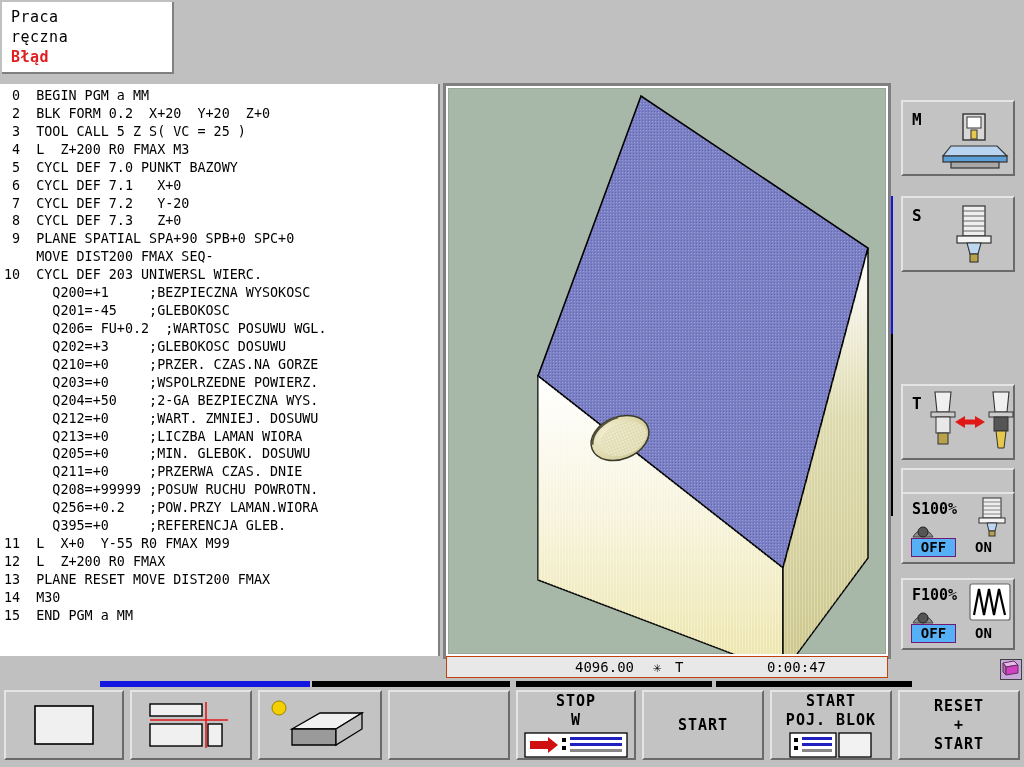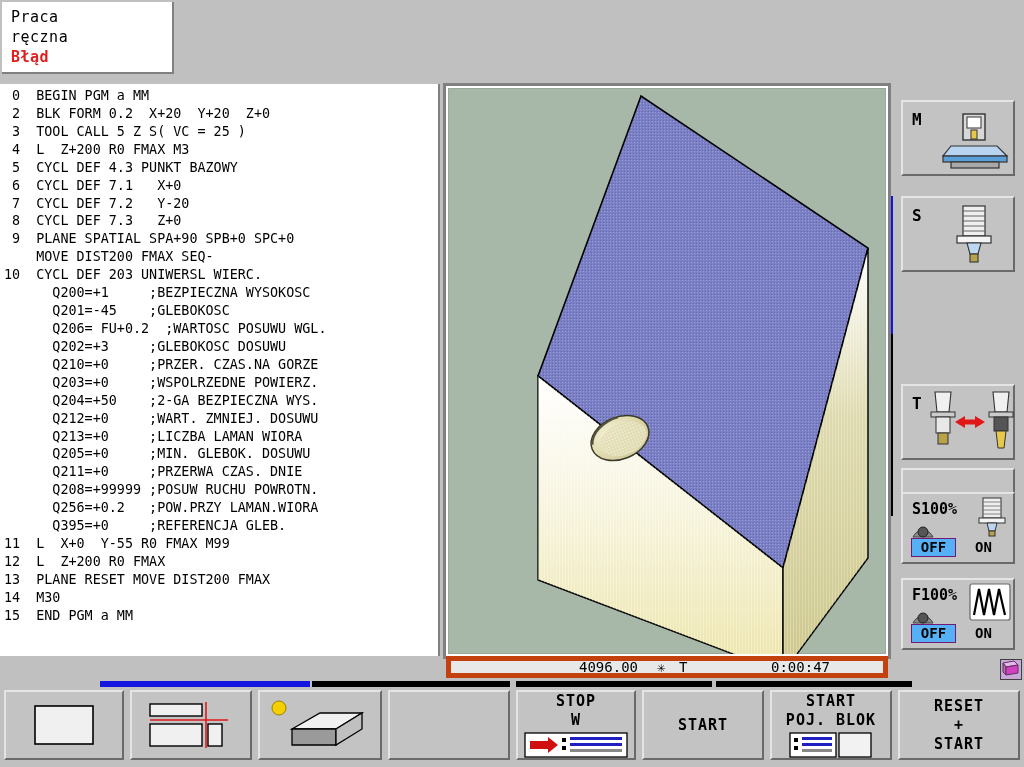--- a/index.html
+++ b/index.html
@@ -24,21 +24,21 @@
   .pline{font-size:13.4px;line-height:17.92px;white-space:pre;color:#000;letter-spacing:0px;}
   .pline.hl{color:#1515d0;font-weight:bold;}
 
   
   #graphics{position:absolute;left:446px;top:86px;width:442px;height:570px;
             background:#a8b8a8;border:2px solid #fff;box-sizing:border-box;
             box-shadow:inset 0 0 0 1px #9aa89a;}
   #gfx-outer{position:absolute;left:443px;top:83px;width:448px;height:576px;
              background:#808080;}
   #statusbar{position:absolute;left:446px;top:656px;width:442px;height:22px;background:#e8e8e8;
-             border:5px solid #c2410c;box-sizing:border-box;
+             border:1px solid #c2410c;box-sizing:border-box;
              display:flex;align-items:center;font-size:14px;color:#000;}
   #sb-val{position:absolute;left:128px;}
   #sb-star{position:absolute;left:206px;}
   #sb-t{position:absolute;left:228px;}
   #sb-time{position:absolute;left:320px;}
 
   
   #sidebar{position:absolute;left:893px;top:84px;width:131px;height:572px;background:#c0c0c0;}
   .sk{position:absolute;left:8px;width:114px;background:#c3c3c3;
       border:2px solid #e4e4e4;border-right-color:#6a6a6a;border-bottom-color:#6a6a6a;
@@ -78,21 +78,21 @@
       <div class="mode-line">ręczna</div>
       <div class="mode-line err">Błąd</div>
     </div>
   </div>
 
   <div id="program">
       <div class="pline"> 0  BEGIN PGM a MM</div>
       <div class="pline"> 2  BLK FORM 0.2  X+20  Y+20  Z+0</div>
       <div class="pline"> 3  TOOL CALL 5 Z S( VC = 25 )</div>
       <div class="pline"> 4  L  Z+200 R0 FMAX M3</div>
-      <div class="pline"> 5  CYCL DEF 4.3 PUNKT BAZOWY</div>
+      <div class="pline"> 5  CYCL DEF 7.0 PUNKT BAZOWY</div>
       <div class="pline"> 6  CYCL DEF 7.1   X+0</div>
       <div class="pline"> 7  CYCL DEF 7.2   Y-20</div>
       <div class="pline"> 8  CYCL DEF 7.3   Z+0</div>
       <div class="pline"> 9  PLANE SPATIAL SPA+90 SPB+0 SPC+0</div>
       <div class="pline">    MOVE DIST200 FMAX SEQ-</div>
       <div class="pline">10  CYCL DEF 203 UNIWERSL WIERC.</div>
       <div class="pline">      Q200=+1     ;BEZPIECZNA WYSOKOSC</div>
       <div class="pline">      Q201=-45    ;GLEBOKOSC</div>
       <div class="pline">      Q206= FU+0.2  ;WARTOSC POSUWU WGL.</div>
       <div class="pline">      Q202=+3     ;GLEBOKOSC DOSUWU</div>

